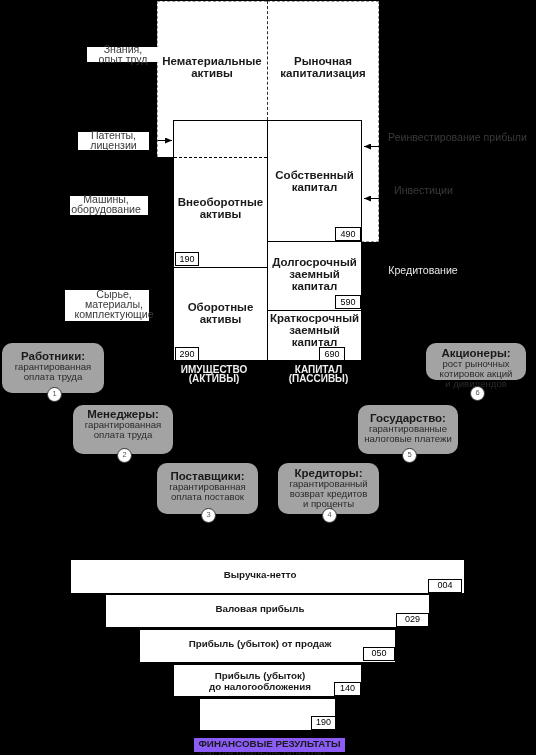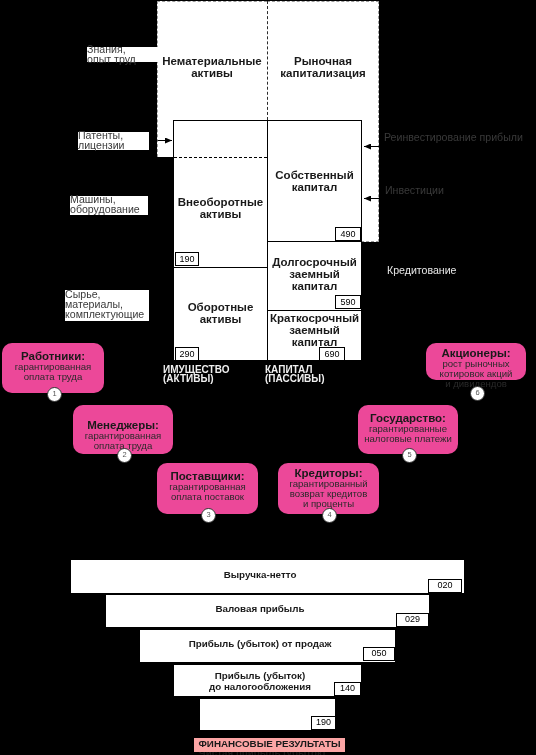--- a/index.html
+++ b/index.html
@@ -19,36 +19,36 @@
 
   #bal {left:173px;top:120px;width:189px;height:241px;
         background:#fff;border:1px solid #000;box-sizing:border-box;}
   #bal-mid{left:267px;top:120px;width:0;height:241px;border-left:1px solid #000;}
   .hline{position:absolute;height:0;border-top:1px solid #000;}
   .dline{position:absolute;height:0;border-top:1px dashed #000;}
 
   .code{position:absolute;border:1px solid #000;background:#fff;
         font-size:9px;line-height:11px;text-align:center;padding:1px 3px;box-sizing:border-box;}
 
-  .tagbox{position:absolute;font-size:10.6px;line-height:9.8px;text-align:left;color:#3a3a3a;}
+  .tagbox{position:absolute;font-size:10.6px;line-height:9.8px;text-align:center;color:#3a3a3a;}
   .whitebox{background:#fff;}
 
   
-  .bub{position:absolute;background:#ec4899;border-radius:10px;box-sizing:border-box;}
+  .bub{position:absolute;background:#a3a3a3;border-radius:10px;box-sizing:border-box;}
   .bub .t{font-weight:bold;font-size:11.5px;line-height:12px;text-align:center;color:#1a1a1a;}
   .bub .s{font-size:9.6px;line-height:10.1px;text-align:center;color:#2a2a2a;}
   .num{position:absolute;width:13px;height:13px;border:1px solid #333;border-radius:50%;
        background:#fff;font-size:7.5px;line-height:12px;text-align:center;color:#555;}
 
   
   .bar{position:absolute;background:#fff;border:1px solid #000;box-sizing:border-box;}
   .barcap{position:absolute;font-weight:bold;font-size:9.8px;line-height:11.4px;text-align:center;color:#1a1a1a;white-space:nowrap;}
   .bcode{position:absolute;border:1px solid #000;background:#fff;font-size:9px;
          line-height:11px;text-align:center;box-sizing:border-box;}
-  #fin-cap{position:absolute;background:#fca5a5;font-weight:bold;font-size:9.8px;
+  #fin-cap{position:absolute;background:#8b5cf6;font-weight:bold;font-size:9.8px;
            line-height:11px;text-align:center;color:#1a1a1a;}
 </style>
 </head>
 <body>
 
 <div class="stage">
 
   <div class="abs" id="mkt-left"></div>
   <div class="abs" id="mkt-right"></div>
   <div class="abs" id="mkt-divider"></div>
@@ -106,21 +106,21 @@
     <line x1="379" y1="198.5" x2="364" y2="198.5" stroke="#000" stroke-width="1" marker-end="url(#ar)"></line>
   </svg>
 
   <div class="bub" style="left:2px;top:343px;width:102px;height:50px;">
     <div class="t" style="margin-top:7px">Работники:</div>
     <div class="s">гарантированная<br>оплата труда</div>
   </div>
   <div class="num" style="left:47px;top:387px;">1</div>
 
   <div class="bub" style="left:73px;top:405px;width:100px;height:49px;">
-    <div class="t" style="margin-top:14px">Менеджеры:</div>
+    <div class="t" style="margin-top:3px">Менеджеры:</div>
     <div class="s">гарантированная<br>оплата труда</div>
   </div>
   <div class="num" style="left:117px;top:448px;">2</div>
 
   <div class="bub" style="left:157px;top:463px;width:101px;height:51px;">
     <div class="t" style="margin-top:7px">Поставщики:</div>
     <div class="s">гарантированная<br>оплата поставок</div>
   </div>
   <div class="num" style="left:201px;top:508px;">3</div>
 
@@ -137,21 +137,21 @@
   <div class="num" style="left:402px;top:448px;">5</div>
 
   <div class="bub" style="left:426px;top:343px;width:100px;height:37px;">
     <div class="t" style="margin-top:4px">Акционеры:</div>
     <div class="s">рост рыночных<br>котировок акций<br>и дивидендов</div>
   </div>
   <div class="num" style="left:470px;top:386px;">6</div>
 
   <div class="bar" style="left:70px;top:559px;width:395px;height:35px;"></div>
   <div class="barcap" style="left:160px;top:569px;width:200px;">Выручка-нетто</div>
-  <div class="bcode" style="left:428px;top:579px;width:34px;height:14px;">020</div>
+  <div class="bcode" style="left:428px;top:579px;width:34px;height:14px;">004</div>
 
   <div class="bar" style="left:105px;top:594px;width:325px;height:34px;"></div>
   <div class="barcap" style="left:160px;top:603px;width:200px;">Валовая прибыль</div>
   <div class="bcode" style="left:396px;top:613px;width:33px;height:14px;">029</div>
 
   <div class="bar" style="left:139px;top:629px;width:257px;height:34px;"></div>
   <div class="barcap" style="left:160px;top:638px;width:200px;">Прибыль (убыток) от продаж</div>
   <div class="bcode" style="left:363px;top:647px;width:32px;height:14px;">050</div>
 
   <div class="bar" style="left:173px;top:664px;width:189px;height:33px;"></div>

